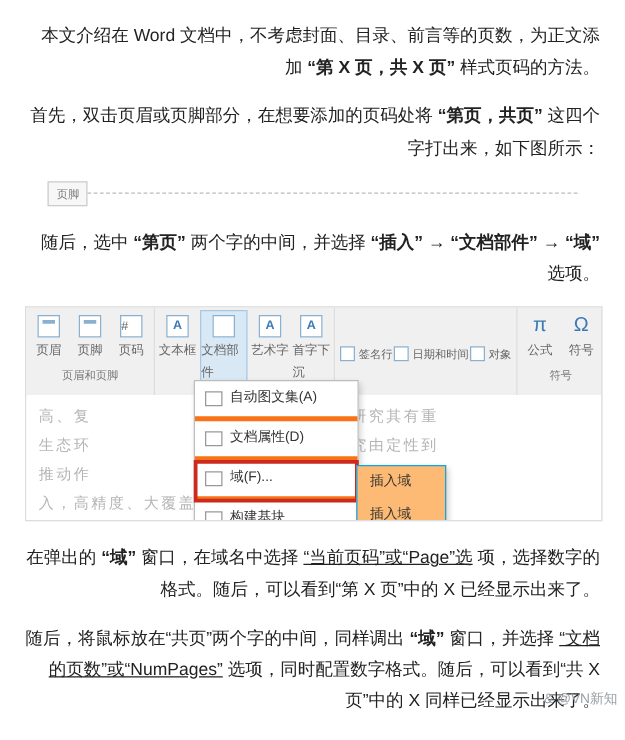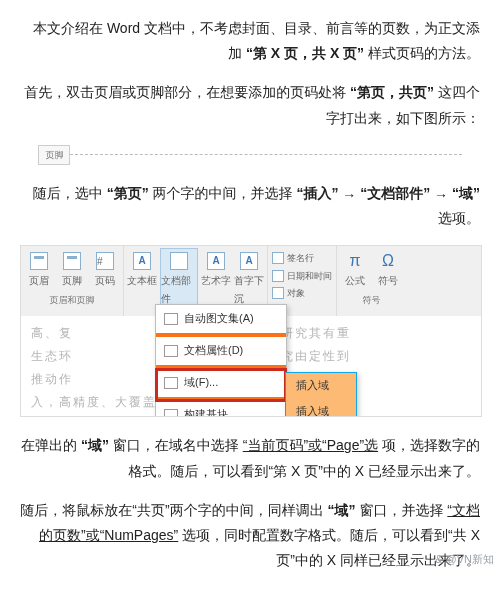--- a/index.html
+++ b/index.html
@@ -115,21 +115,21 @@
   .ricon.formula {
     border:none; background:none; font-size:16px; color:#3b78b5; text-align:center; line-height:18px;
   }
   .group-label {
     margin-top: auto;
     font-size: 9px;
     padding: 2px 0 19px 0;
     color: #777;
   }
   .side-col {
-    display:flex; flex-direction:column; gap:1px; padding:4px 4px 0 4px; font-size:9px;
+    display:flex; flex-direction:row; gap:1px; padding:4px 4px 0 4px; font-size:9px;
     border-right:1px solid #ddd; height:100%; box-sizing:border-box;
   }
   .side-col .row { display:flex; align-items:center; gap:3px; white-space:nowrap;}
   .mini-icon {
     width:10px; height:10px; border:1px solid #8ab0d0; background:#fff; display:inline-block;
   }
 
   .doc-bg {
     position: absolute;
     left: 0; right: 0; top: 70px; bottom: 0;

